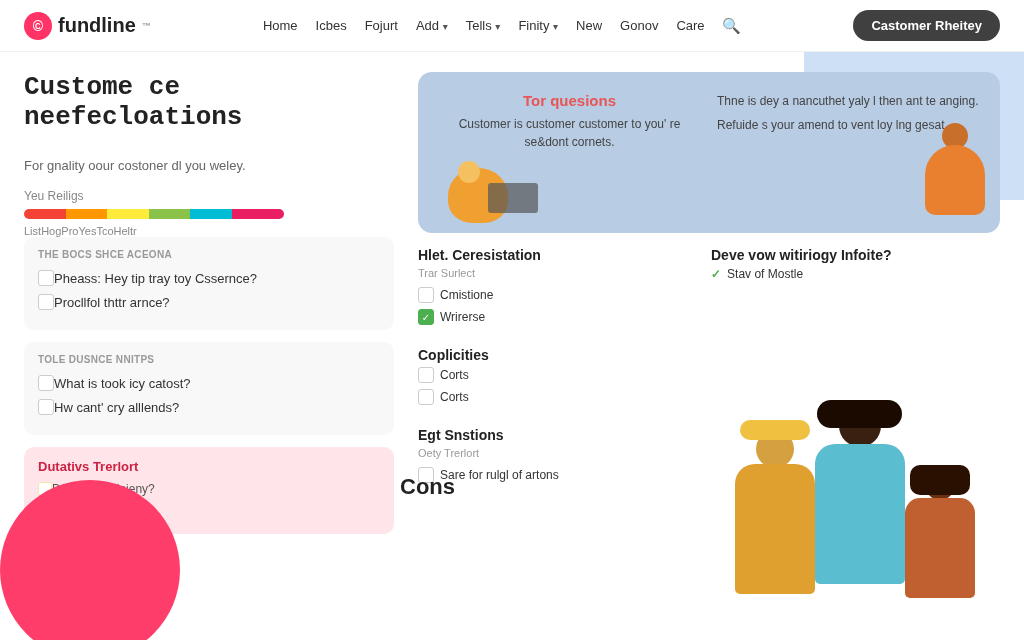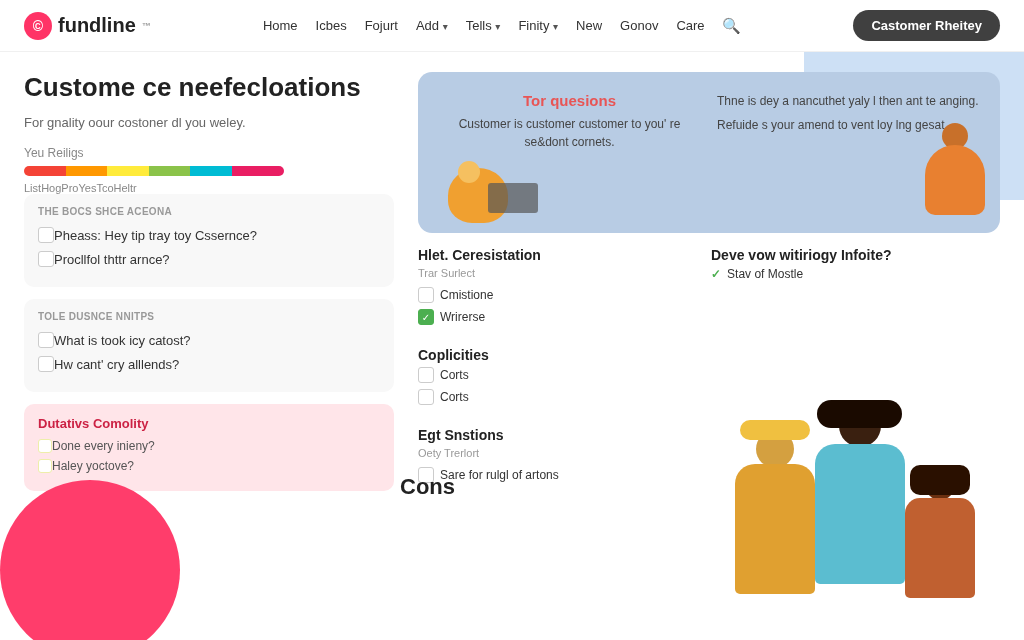--- a/index.html
+++ b/index.html
@@ -81,21 +81,22 @@
 
     
     .left-col {
       width: 370px;
       flex-shrink: 0;
     }
     .page-title {
       font-size: 26px;
       font-weight: 700;
       color: #222;
-      margin-bottom: 12px;
+      margin-bottom: 26px;
+      font-family: Liberation Mono, monospace;
     }
     .page-subtitle {
       font-size: 13px;
       color: #666;
       margin-bottom: 16px;
     }
     .rating-label {
       font-size: 12px;
       color: #888;
       margin-bottom: 6px;
@@ -370,21 +371,21 @@
         <div class="checkbox-box"></div>
         <span>What is took icy catost?</span>
       </div>
       <div class="checkbox-item">
         <div class="checkbox-box"></div>
         <span>Hw cant' cry alllends?</span>
       </div>
     </div>
 
     <div class="highlight-card">
-      <div class="highlight-title">Dutativs Comolity</div>
+      <div class="highlight-title">Dutativs Trerlort</div>
       <div class="highlight-item">
         <div class="highlight-dot"></div>
         <span>Done every inieny?</span>
       </div>
       <div class="highlight-item">
         <div class="highlight-dot"></div>
         <span>Haley yoctove?</span>
       </div>
     </div>
   </div>

